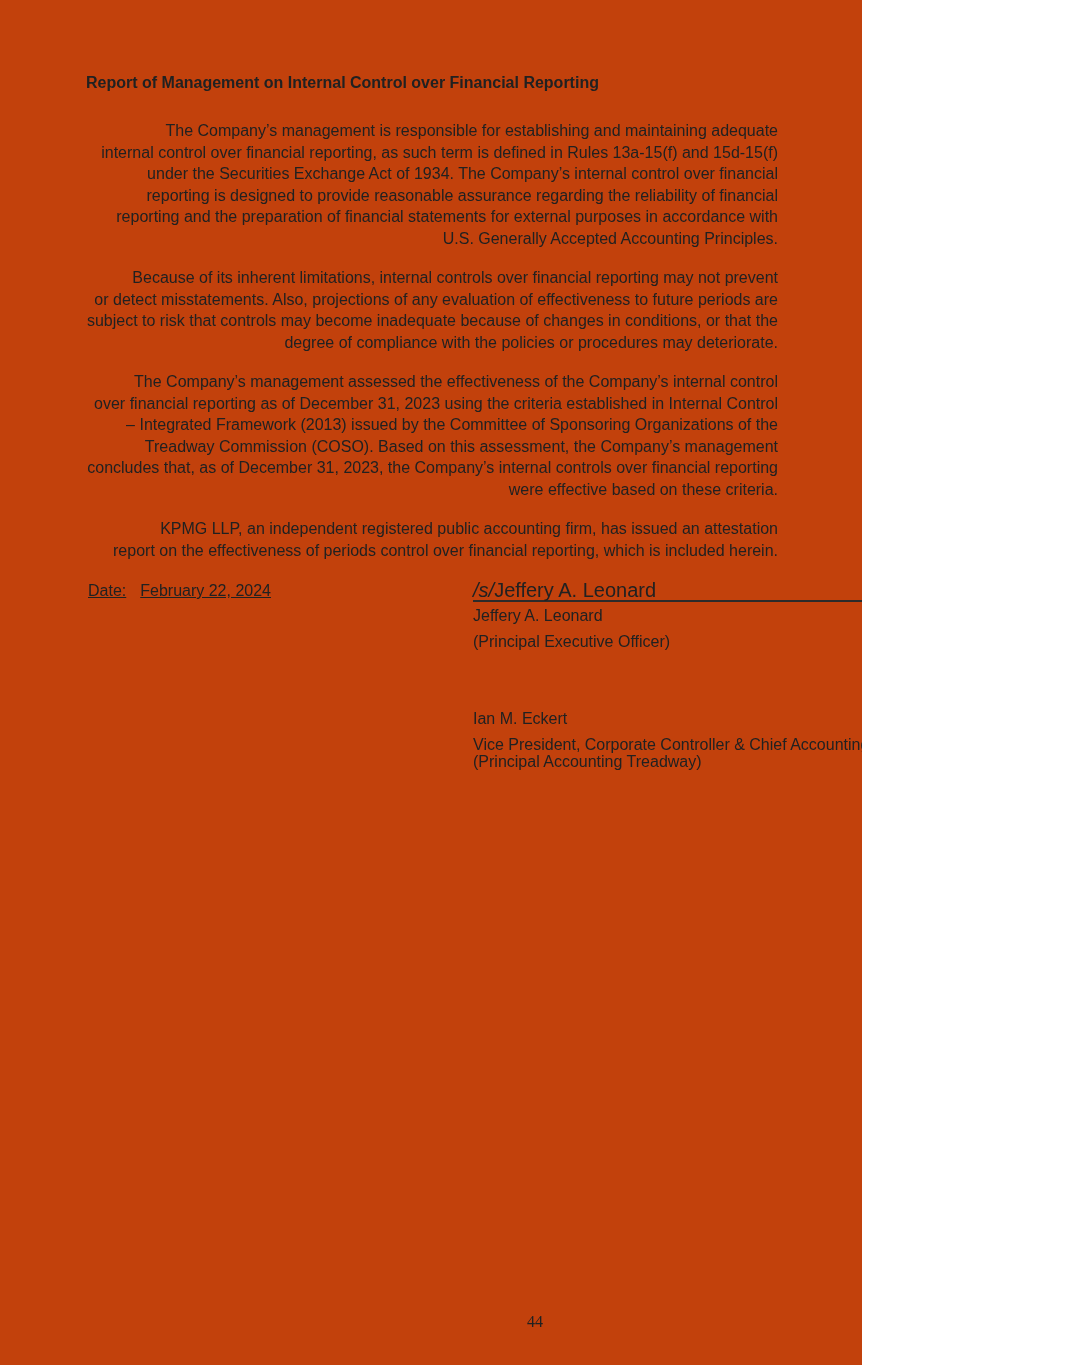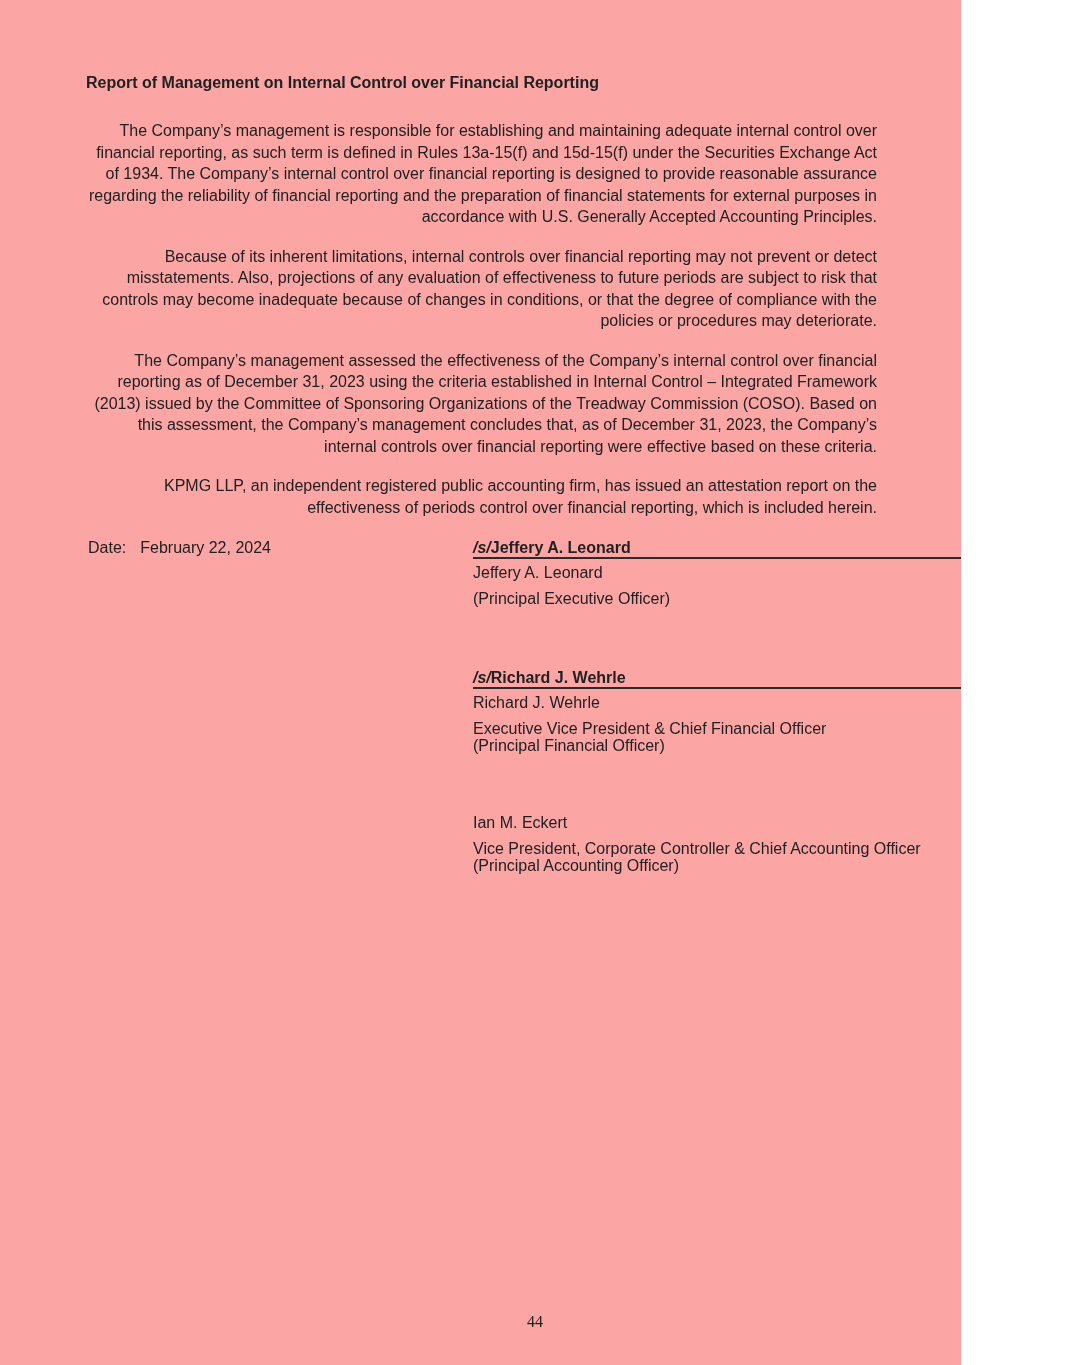--- a/index.html
+++ b/index.html
@@ -2,23 +2,23 @@
 <html><head>
 <meta charset="utf-8">
 <style>
   html, body {
     margin: 0;
     padding: 0;
     background: #ffffff;
   }
   .page {
     position: relative;
-    width: 961px;
+    width: 862px;
     height: 1365px;
-    background: #fca5a5;
+    background: #c2410c;
     box-sizing: border-box;
     padding: 72px 84px 0 86px;
     font-family: "Liberation Sans", "DejaVu Sans", sans-serif;
     color: #212121;
     overflow: hidden;
   }
   .doc-title {
     font-size: 16px;
     font-weight: bold;
     line-height: 22px;
@@ -36,35 +36,35 @@
     flex-direction: row;
     margin-top: 20px;
   }
   .date-col {
     width: 387px;
     flex: 0 0 387px;
     font-size: 16px;
     line-height: 19px;
     padding-left: 2px;
     box-sizing: border-box;
+    text-decoration: underline;
   }
   .date-value {
     margin-left: 14px;
   }
   .sig-col {
     width: 513px;
     flex: 0 0 513px;
   }
   .sig-block { width: 511px; }
   .sig-block + .sig-block { margin-top: 60px; }
   .sig-line {
-    font-size: 16px;
+    font-size: 20px;
     line-height: 19px;
     border-bottom: 2px solid #2b2b2b;
-    font-weight: bold;
   }
   .sig-prefix { font-style: italic; }
   .sig-printed {
     font-size: 16px;
     line-height: 16px;
     margin-top: 6px;
   }
   .sig-title {
     margin-top: 9px;
     font-size: 16px;
@@ -104,36 +104,26 @@
       <div class="sig-block">
         <div class="sig-line">
           <span class="sig-prefix">/s/</span><span>Jeffery A. Leonard</span>
         </div>
         <div class="sig-printed">Jeffery A. Leonard</div>
         <div class="sig-title">
           <div>(Principal Executive Officer)</div>
         </div>
       </div>
 
-      <div class="sig-block">
-        <div class="sig-line">
-          <span class="sig-prefix">/s/</span><span>Richard J. Wehrle</span>
-        </div>
-        <div class="sig-printed">Richard J. Wehrle</div>
-        <div class="sig-title">
-          <div>Executive Vice President &amp; Chief Financial Officer</div>
-          <div>(Principal Financial Officer)</div>
-        </div>
-      </div>
 
       <div class="sig-block">
         <div class="sig-printed">Ian M. Eckert</div>
         <div class="sig-title">
           <div>Vice President, Corporate Controller &amp; Chief Accounting Officer</div>
-          <div>(Principal Accounting Officer)</div>
+          <div>(Principal Accounting Treadway)</div>
         </div>
       </div>
 
     </div>
   </div>
 
   <div class="page-number">44</div>
 
 </div>
 

